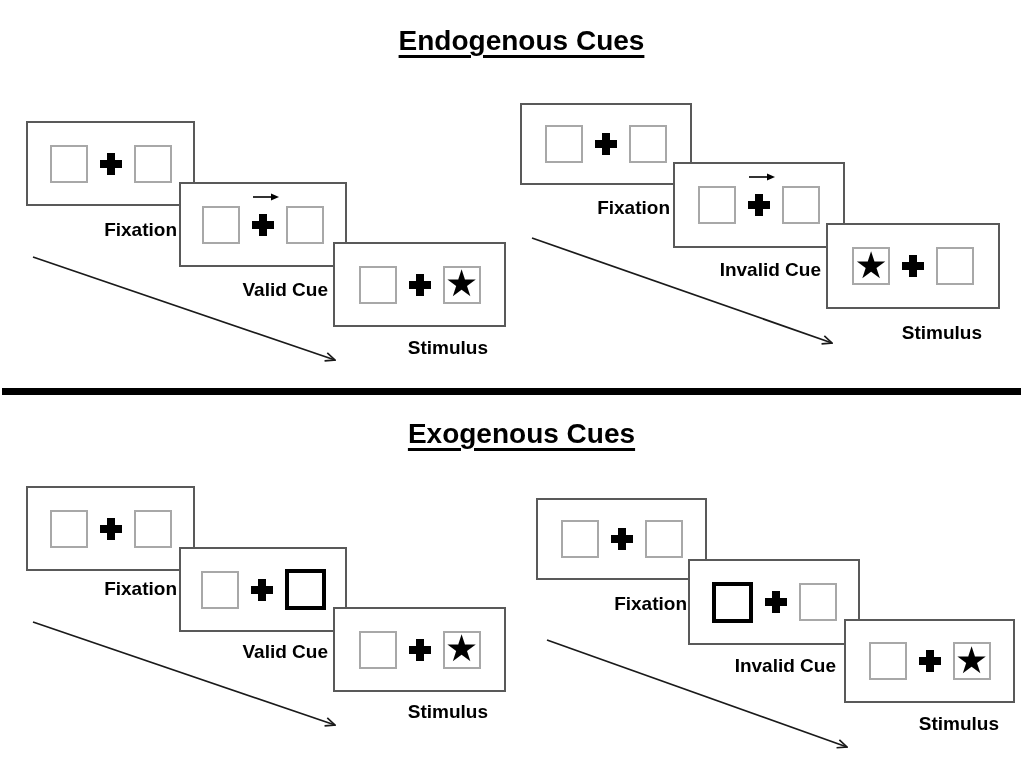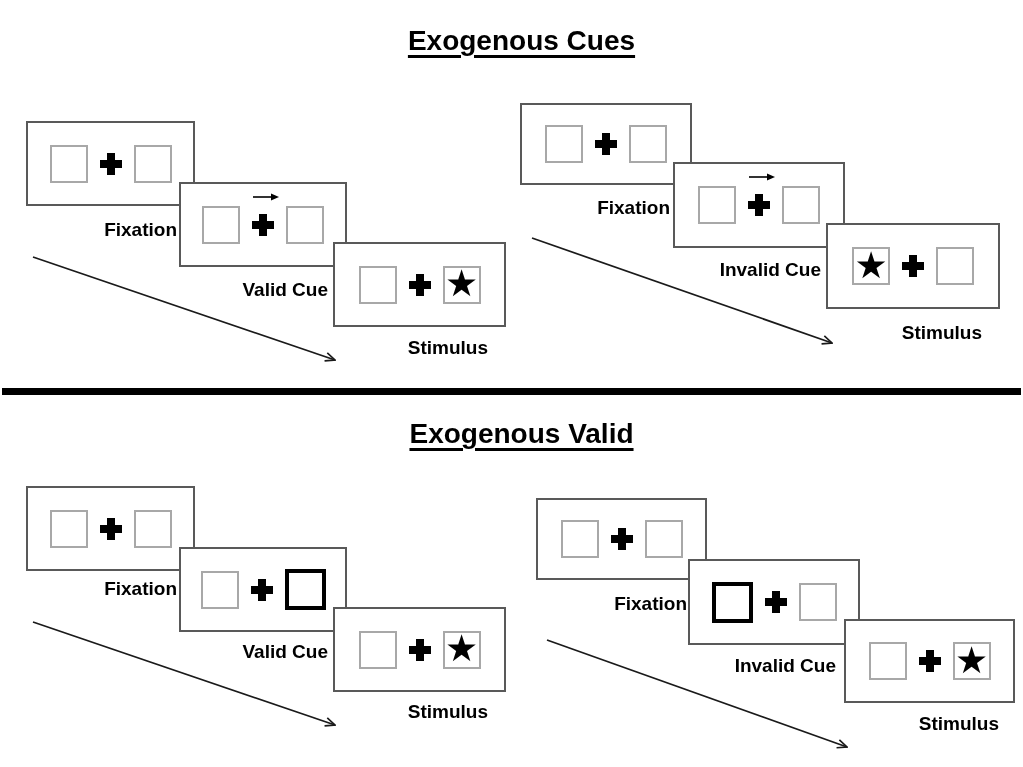--- a/index.html
+++ b/index.html
@@ -71,21 +71,21 @@
     </marker>
   </defs>
   <line x1="33" y1="257" x2="335" y2="360" stroke="#1a1a1a" stroke-width="1.7" marker-end="url(#ah)"></line>
   <line x1="532" y1="238" x2="832" y2="343" stroke="#1a1a1a" stroke-width="1.7" marker-end="url(#ah)"></line>
   <line x1="33" y1="622" x2="335" y2="725" stroke="#1a1a1a" stroke-width="1.7" marker-end="url(#ah)"></line>
   <line x1="547" y1="640" x2="847" y2="747" stroke="#1a1a1a" stroke-width="1.7" marker-end="url(#ah)"></line>
 </svg>
 
 <div>
   <div class="section-title" style="top:24px">
-    <span>Exogenous Cues</span>
+    <span>Endogenous Cues</span>
   </div>
 
   <div>
     <div class="card z1" style="left:26px;top:121px;width:169px;height:85px">
       <div class="sq"></div>
       <div class="plus-wrap">
           <div class="plus"></div>
         </div>
       <div class="sq"></div>
     </div>
@@ -149,21 +149,21 @@
       <div class="sq"></div>
     </div>
     <div class="card-label" style="left:842px;top:321px">Stimulus</div>
   </div>
 </div>
 
 <div class="divider"></div>
 
 <div>
   <div class="section-title" style="top:417px">
-    <span>Exogenous Valid</span>
+    <span>Exogenous Cues</span>
   </div>
 
   <div>
     <div class="card z1" style="left:26px;top:486px;width:169px;height:85px">
       <div class="sq"></div>
       <div class="plus-wrap">
           <div class="plus"></div>
         </div>
       <div class="sq"></div>
     </div>

